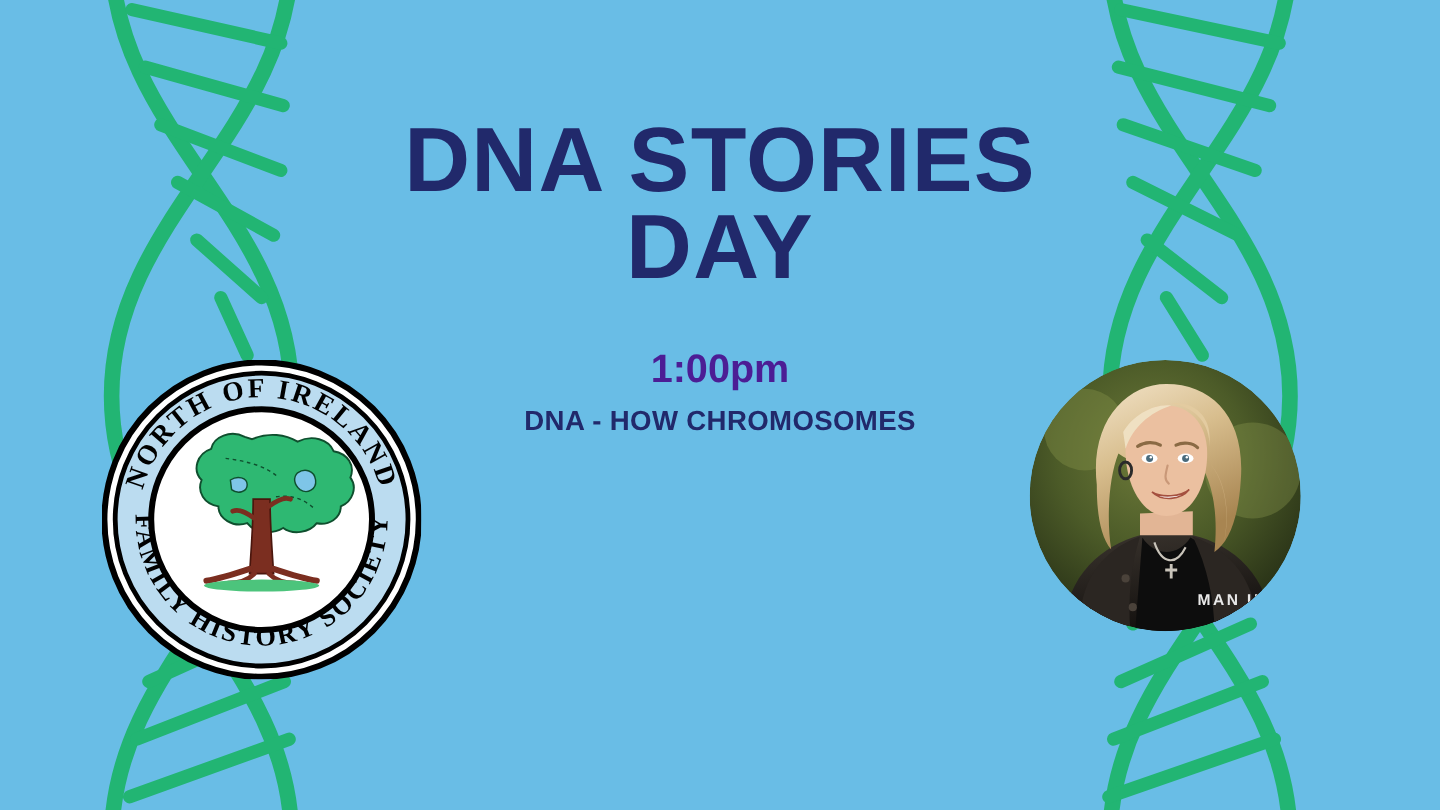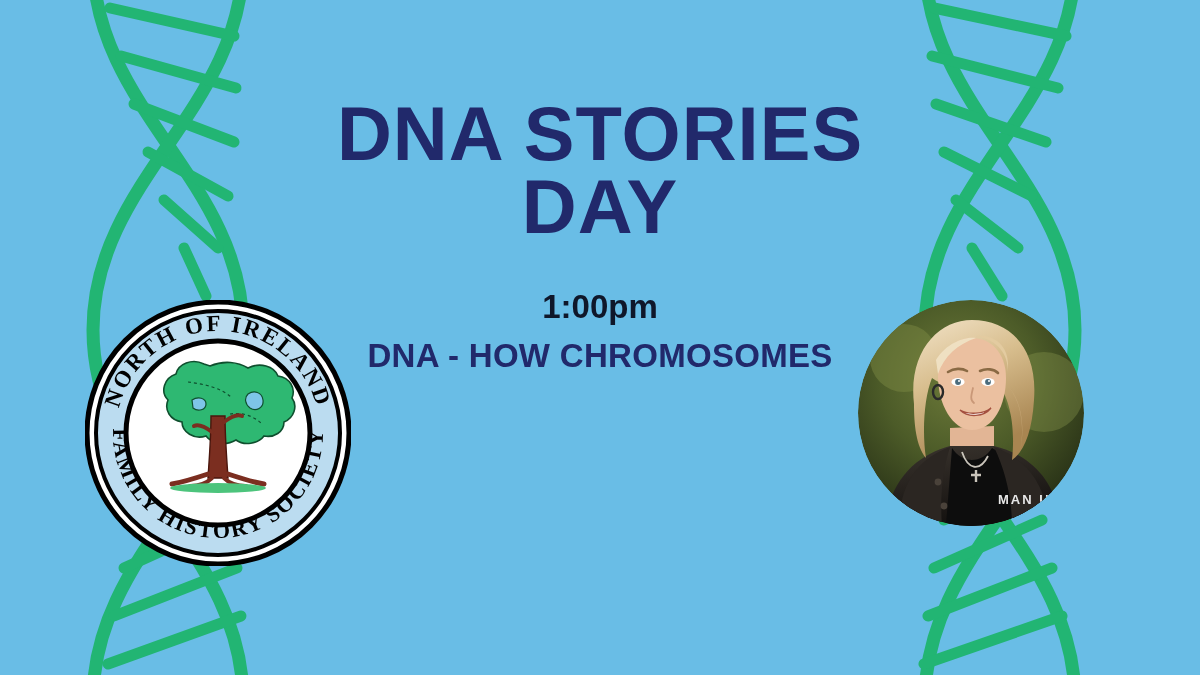--- a/index.html
+++ b/index.html
@@ -39,30 +39,30 @@
     margin-top:98px;
     text-transform:uppercase;
   }
   .title .l2 { display:block; }
 
   .session { margin-top:0; }
   .session.first  { margin-top:44px; }
   .session.second { margin-top:40px; }
 
   .stime {
-    color:#0f172a;
+    color:#4c1d95;
     font-weight:bold;
     font-size:33px;
     line-height:1.15;
     margin-bottom:11px;
   }
   .stitle {
     color:#21296B;
     font-weight:bold;
-    font-size:33px;
+    font-size:23px;
     line-height:1.18;
     letter-spacing:0.3px;
     text-transform:uppercase;
   }
   .stitle span { display:block; }
   .speaker {
     color:#21296B;
     font-weight:bold;
     font-size:33px;
     line-height:1.18;

